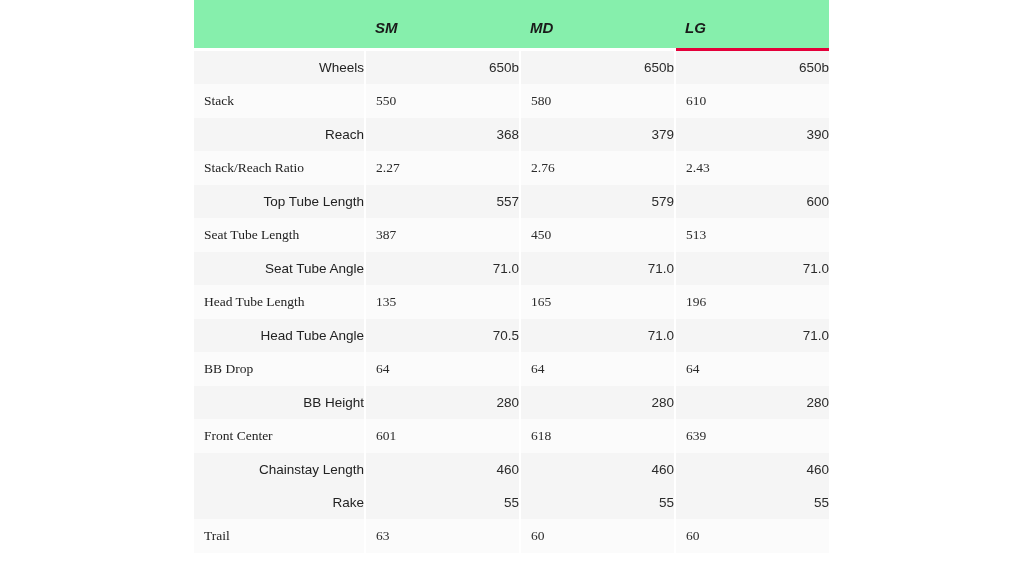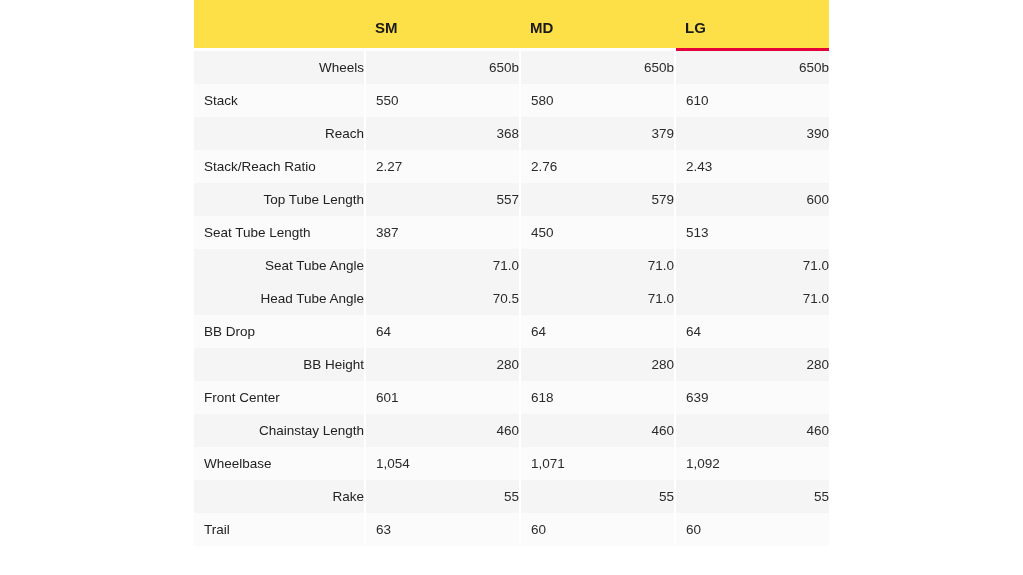--- a/index.html
+++ b/index.html
@@ -35,24 +35,25 @@
   table.geo-table col.c-label { width: 171px; }
   table.geo-table col.c-size  { width: 155px; }
   table.geo-table col.c-size-last { width: 154px; }
 
   table.geo-table thead th {
     text-align: left;
     font-size: 15px;
     font-weight: bold;
     color: #1a1a1a;
     padding: 10px 0 12px 10px;
-    background: #fde047;
+    background: #86efac;
     border-bottom: 3px solid #ffffff;
     vertical-align: bottom;
     height: 26px;
+    font-style: italic;
   }
 
   table.geo-table thead th.size-head {
     border-bottom: 3px solid #ffffff;
   }
 
   table.geo-table thead th.size-head.active {
     border-bottom: 3px solid #e4003a;
   }
 
@@ -73,20 +74,21 @@
     border-right: none;
   }
 
   table.geo-table tbody tr.odd td {
     background: #f5f5f5;
     text-align: right;
   }
 
   table.geo-table tbody tr.even td {
     background: #fbfbfb;
+    font-family: Liberation Serif, serif;
   }
 
   table.geo-table tbody td.label {
     color: #222222;
   }
 </style>
 </head>
 <body>
 
 <div class="page">
@@ -142,20 +144,26 @@
             <td>387</td>
             <td>450</td>
             <td>513</td>
           </tr>
           <tr class="odd">
             <td class="label">Seat Tube Angle</td>
             <td>71.0</td>
             <td>71.0</td>
             <td>71.0</td>
           </tr>
+          <tr class="even">
+            <td class="label">Head Tube Length</td>
+            <td>135</td>
+            <td>165</td>
+            <td>196</td>
+          </tr>
           <tr class="odd">
             <td class="label">Head Tube Angle</td>
             <td>70.5</td>
             <td>71.0</td>
             <td>71.0</td>
           </tr>
           <tr class="even">
             <td class="label">BB Drop</td>
             <td>64</td>
             <td>64</td>
@@ -172,26 +180,20 @@
             <td>601</td>
             <td>618</td>
             <td>639</td>
           </tr>
           <tr class="odd">
             <td class="label">Chainstay Length</td>
             <td>460</td>
             <td>460</td>
             <td>460</td>
           </tr>
-          <tr class="even">
-            <td class="label">Wheelbase</td>
-            <td>1,054</td>
-            <td>1,071</td>
-            <td>1,092</td>
-          </tr>
           <tr class="odd">
             <td class="label">Rake</td>
             <td>55</td>
             <td>55</td>
             <td>55</td>
           </tr>
           <tr class="even">
             <td class="label">Trail</td>
             <td>63</td>
             <td>60</td>

